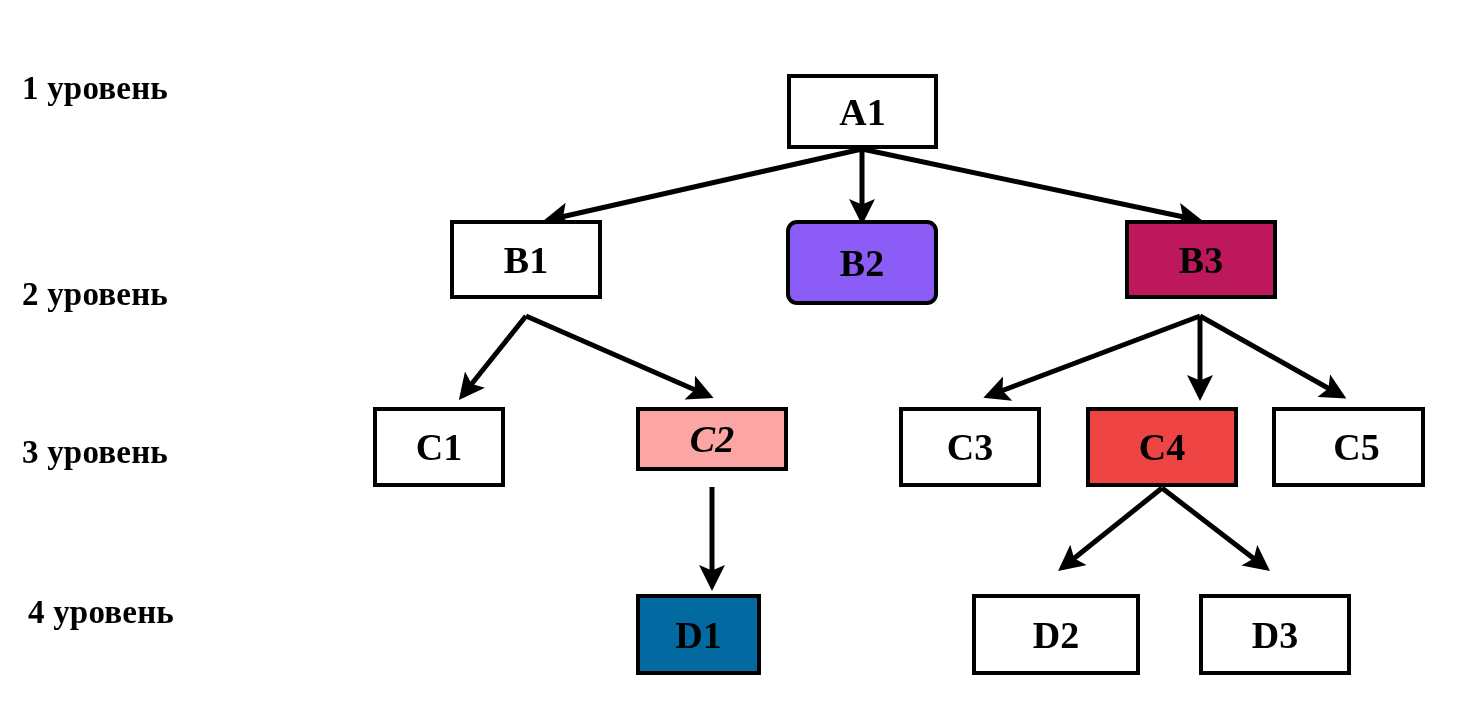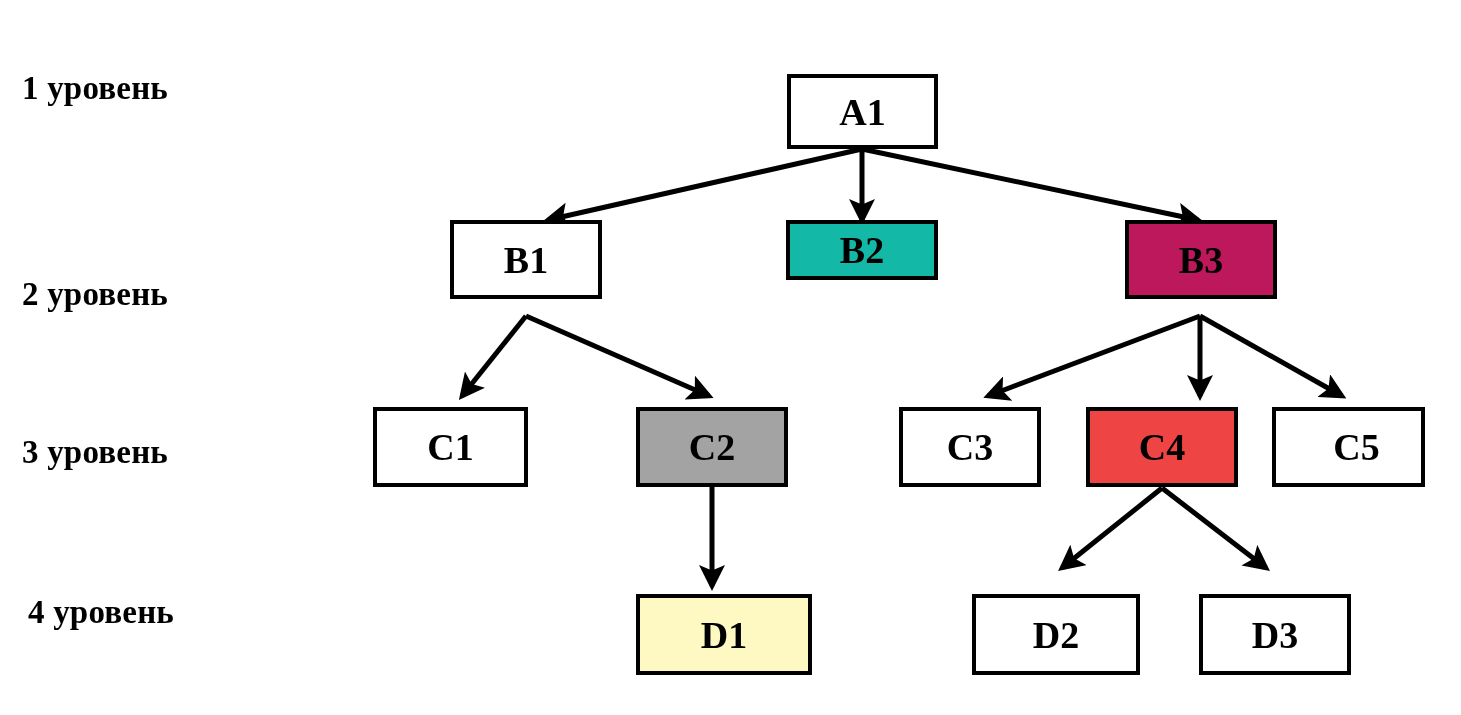--- a/index.html
+++ b/index.html
@@ -76,25 +76,25 @@
 
   <div id="labels">
       <div class="level-label" style="left: 22px; top: 70px;">1 уровень</div>
       <div class="level-label" style="left: 22px; top: 276px;">2 уровень</div>
       <div class="level-label" style="left: 22px; top: 434px;">3 уровень</div>
       <div class="level-label" style="left: 22px; top: 594px; margin-left: 6px;">4 уровень</div>
     </div>
   <div id="nodes">
       <div class="node" style="left: 787px; top: 74px; width: 151px; height: 75px; border-color: rgb(0, 0, 0); background: rgb(255, 255, 255);">A1</div>
       <div class="node" style="left: 450px; top: 220px; width: 152px; height: 79px; border-color: rgb(0, 0, 0); background: rgb(255, 255, 255);">B1</div>
-      <div class="node" style="left: 786px; top: 220px; width: 152px; height: 60px; border-color: rgb(0, 0, 0); background: #14b8a6;">B2</div>
+      <div class="node" style="left: 786px; top: 220px; width: 152px; height: 85px; border-color: rgb(0, 0, 0); background: #8b5cf6; border-radius: 11px;">B2</div>
       <div class="node" style="left: 1125px; top: 220px; width: 152px; height: 79px; border-color: rgb(0, 0, 0); background: #be185d;">B3</div>
-      <div class="node" style="left: 373px; top: 407px; width: 155px; height: 80px; border-color: rgb(0, 0, 0); background: rgb(255, 255, 255);">C1</div>
-      <div class="node" style="left: 636px; top: 407px; width: 152px; height: 80px; border-color: rgb(0, 0, 0); background: #a3a3a3;">C2</div>
+      <div class="node" style="left: 373px; top: 407px; width: 132px; height: 80px; border-color: rgb(0, 0, 0); background: rgb(255, 255, 255);">C1</div>
+      <div class="node" style="left: 636px; top: 407px; width: 152px; height: 64px; border-color: rgb(0, 0, 0); background: #fca5a5; font-style: italic;">C2</div>
       <div class="node" style="left: 899px; top: 407px; width: 142px; height: 80px; border-color: rgb(0, 0, 0); background: rgb(255, 255, 255);">C3</div>
       <div class="node" style="left: 1086px; top: 407px; width: 152px; height: 80px; border-color: rgb(0, 0, 0); background: #ef4444;">C4</div>
       <div class="node" style="left: 1272px; top: 407px; width: 153px; height: 80px; border-color: rgb(0, 0, 0); background: rgb(255, 255, 255); padding-left: 16px;">C5</div>
-      <div class="node" style="left: 636px; top: 594px; width: 176px; height: 81px; border-color: rgb(0, 0, 0); background: #fef9c3;">D1</div>
+      <div class="node" style="left: 636px; top: 594px; width: 125px; height: 81px; border-color: rgb(0, 0, 0); background: #0369a1;">D1</div>
       <div class="node" style="left: 972px; top: 594px; width: 168px; height: 81px; border-color: rgb(0, 0, 0); background: rgb(255, 255, 255);">D2</div>
       <div class="node" style="left: 1199px; top: 594px; width: 152px; height: 81px; border-color: rgb(0, 0, 0); background: rgb(255, 255, 255);">D3</div>
     </div>
 
 </div>
 
 </body></html>

